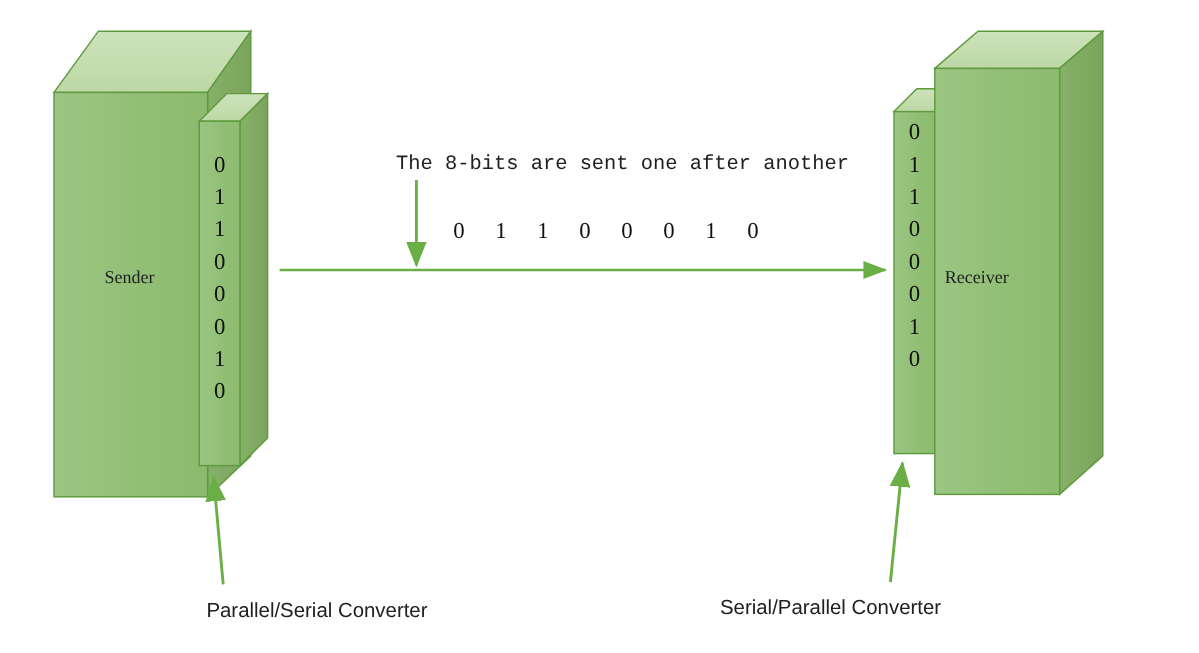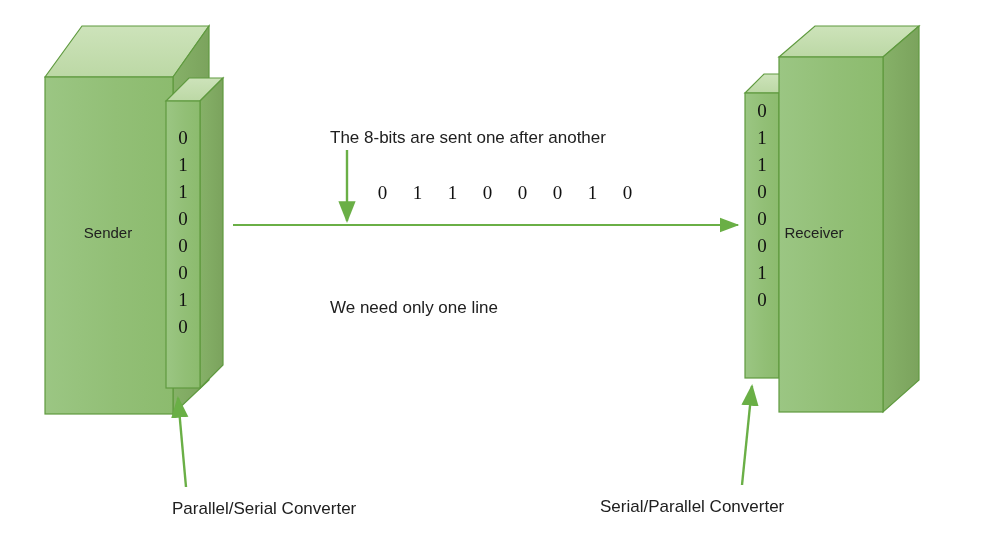--- a/index.html
+++ b/index.html
@@ -26,21 +26,21 @@
     position: absolute;
     color: #202020;
     white-space: pre;
     line-height: 1;
   }
   .label-sans {
     font-family: "Liberation Sans", sans-serif;
     font-size: 17px;
   }
   .label-box {
-    font-family: Liberation Sans, sans-serif;
+    font-family: Liberation Serif, serif;
     font-size: 15px;
   }
   .bitcol {
     position: absolute;
     display: flex;
     flex-direction: column;
     align-items: center;
     font-family: "Liberation Serif", serif;
     font-size: 19px;
     color: #111111;
@@ -149,32 +149,31 @@
       <span>0</span>
       <span>1</span>
       <span>1</span>
       <span>0</span>
       <span>0</span>
       <span>0</span>
       <span>1</span>
       <span>0</span>
     </div>
 
-  <div class="txt label-sans" style="left:330px; top:129px;">The 8-bits are sent one after another</div>
+  <div class="txt label-sans" style="left:330px; top:129px;font-family:Liberation Mono, monospace;">The 8-bits are sent one after another</div>
 
   <div class="bitrow" id="stream-bits" style="left:365px; top:182px;">
       <span>0</span>
       <span>1</span>
       <span>1</span>
       <span>0</span>
       <span>0</span>
       <span>0</span>
       <span>1</span>
       <span>0</span>
     </div>
 
-  <div class="txt label-sans" style="left:330px; top:299px;">We need only one line</div>
 
   <div class="txt label-sans" style="left:172px; top:500px;">Parallel/Serial Converter</div>
 
   <div class="txt label-sans" style="left:600px; top:498px;">Serial/Parallel Converter</div>
 
 </div>
 
 </body></html>

